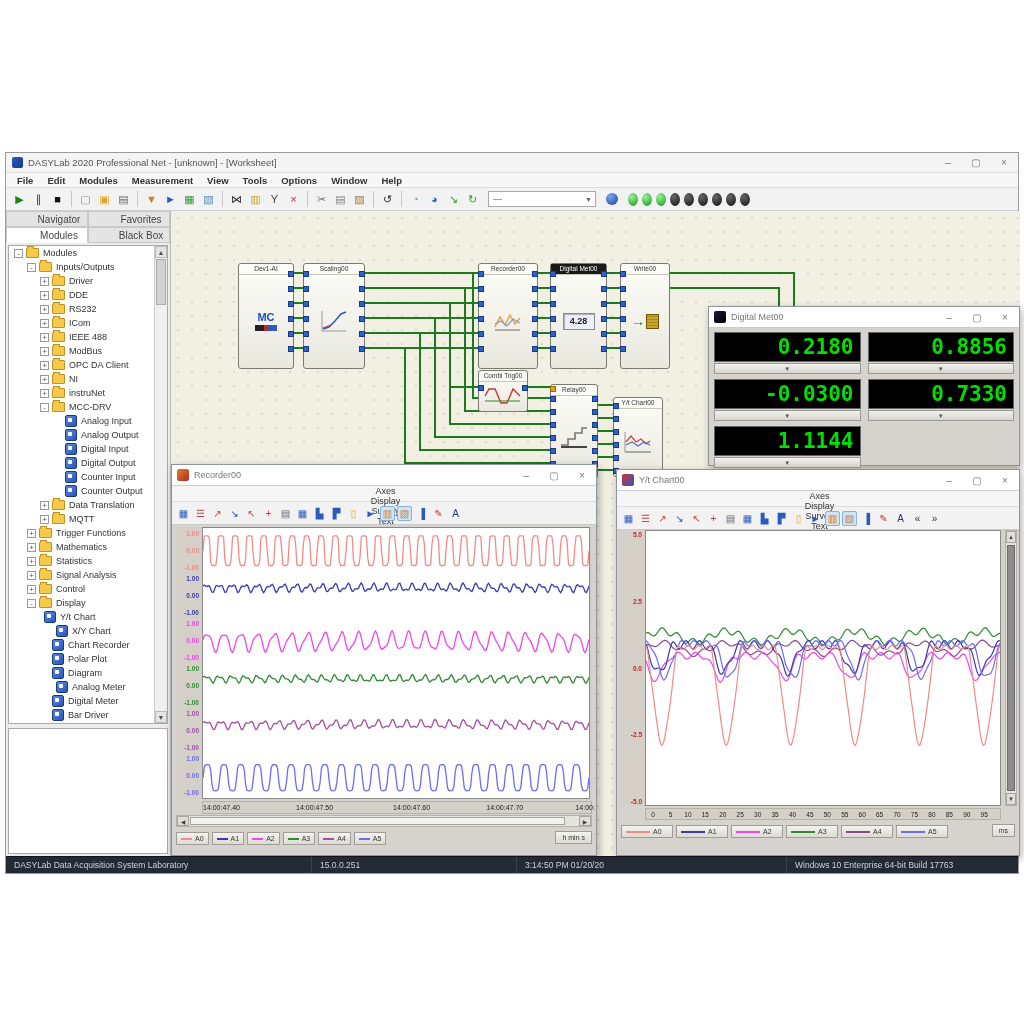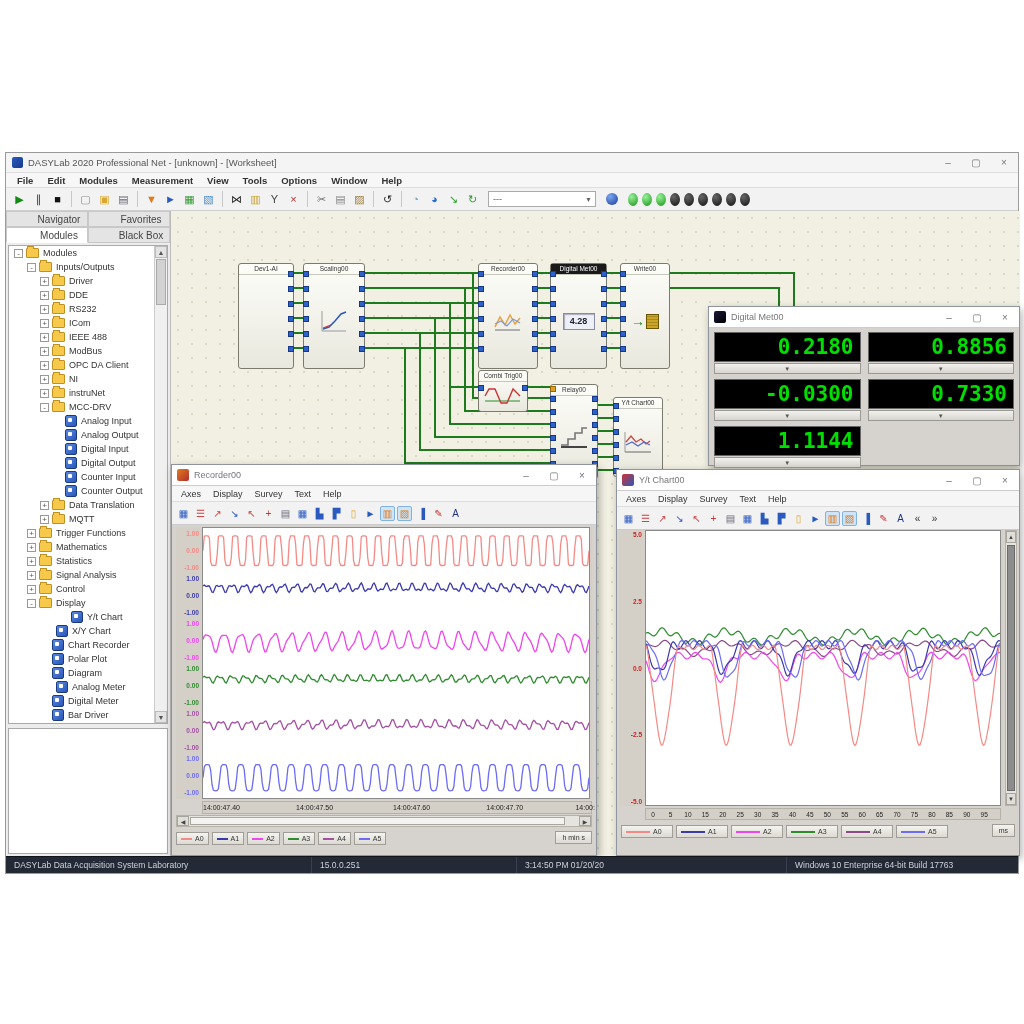--- a/index.html
+++ b/index.html
@@ -49,21 +49,21 @@
   .blocktitle{height:10px;font-size:6.5px;color:#333;text-align:center;line-height:10px;border-bottom:1px solid #c8c7bb;overflow:hidden;white-space:nowrap;}
   .blocktitle.sel{background:#1a1a1a;color:#fff;}
   .port{position:absolute;width:6px;height:6px;background:#2f62c8;border:1px solid #16388a;box-sizing:border-box;}
   .port.ctl{background:#e0a020;border-color:#9a6a00;}
   .blockicon{position:absolute;left:0;right:0;top:12px;bottom:2px;display:flex;align-items:center;justify-content:center;flex-direction:column;}
   
   .fwin{position:absolute;background:#d6d3ce;border:1px solid #8f959c;box-shadow:2px 3px 8px rgba(0,0,0,.3);box-sizing:border-box;}
   .fwtitle{height:20px;background:#fff;border-bottom:1px solid #ccc;display:flex;align-items:center;}
   .fwicon{width:12px;height:12px;margin:0 5px;border-radius:2px;flex:none;}
   .fwname{font-size:9px;color:#777;}
-  .cwmenu{height:15px;background:#f6f6f6;border-bottom:1px solid #ddd;display:flex;align-items:center;padding-left:3px;}
+  .cwmenu{height:15px;background:#f6f6f6;border-bottom:1px solid #ddd;display:flex;align-items:center;padding-left:3px;flex-direction:column;}
   .cwmenu .menuitem{font-size:9px;padding:0 6px;}
   .cwtools{height:22px;background:#f2f2f2;border-bottom:1px solid #ccc;display:flex;align-items:center;padding-left:3px;}
   .cwtools .tbicon{width:15px;height:15px;font-size:10px;}
   .tbicon.hl{background:#cfe4f7;border:1px solid #7fb2e5;box-sizing:border-box;}
   
   .metergrid{position:absolute;left:5px;top:25px;right:5px;display:grid;grid-template-columns:1fr 1fr;column-gap:7px;row-gap:5px;}
   .lcd{height:30px;background:#000;border:1px solid #666;display:flex;align-items:center;justify-content:flex-end;padding-right:6px;font-family:"DejaVu Sans Mono",monospace;font-weight:bold;font-size:21px;box-sizing:border-box;}
   .meterbtn{height:11px;margin-top:1px;background:linear-gradient(180deg,#f2f1ee,#d8d5cf);border:1px solid #9a9a94;font-size:6px;color:#555;text-align:center;line-height:10px;box-sizing:border-box;}
   
   .bandwrap{position:absolute;background:#d4d0c8;}
@@ -294,21 +294,21 @@
             <div class="treerow" style="padding-left: 18px;">
               <span class="expbox">+</span>
               <span class="fold"></span>
               <span>Control</span>
             </div>
             <div class="treerow" style="padding-left: 18px;">
               <span class="expbox">-</span>
               <span class="fold"></span>
               <span>Display</span>
             </div>
-            <div class="treerow" style="padding-left: 23px; margin-left: 27px;">
+            <div class="treerow" style="padding-left: 23px;">
               <span class="expspace"></span>
               <span class="modic"></span>
               <span>Y/t Chart</span>
             </div>
             <div class="treerow" style="padding-left: 29px; margin-left: 6px;">
               <span class="expspace"></span>
               <span class="modic"></span>
               <span>X/Y Chart</span>
             </div>
             <div class="treerow" style="padding-left: 31px;">
@@ -405,20 +405,24 @@
         <div class="wire" style="left: 427px; top: 245px; width: 15px; height: 2px; background: rgb(29, 122, 29);"></div>
         <div class="wire" style="left: 427px; top: 258px; width: 15px; height: 2px; background: rgb(29, 122, 29);"></div>
         <div class="block" style="left: 67px; top: 52px; width: 56px; height: 106px;">
           <div class="blocktitle">Dev1-AI</div>
           <span class="port" style="right: -1px; top: 7px;"></span>
           <span class="port" style="right: -1px; top: 22px;"></span>
           <span class="port" style="right: -1px; top: 37px;"></span>
           <span class="port" style="right: -1px; top: 52px;"></span>
           <span class="port" style="right: -1px; top: 67px;"></span>
           <span class="port" style="right: -1px; top: 82px;"></span>
+          <div class="blockicon">
+            <div style="font-weight: bold; font-size: 11px; color: rgb(26, 79, 208);">MC</div>
+            <div style="width: 22px; height: 6px; margin-top: 2px; background: linear-gradient(90deg, rgb(34, 34, 34) 40%, rgb(204, 34, 34) 40%, rgb(204, 34, 34) 60%, rgb(42, 90, 192) 60%);"></div>
+          </div>
         </div>
         <div class="block" style="left: 132px; top: 52px; width: 62px; height: 106px;">
           <div class="blocktitle">Scaling00</div>
           <span class="port" style="left: -1px; top: 7px;"></span>
           <span class="port" style="left: -1px; top: 22px;"></span>
           <span class="port" style="left: -1px; top: 37px;"></span>
           <span class="port" style="left: -1px; top: 52px;"></span>
           <span class="port" style="left: -1px; top: 67px;"></span>
           <span class="port" style="left: -1px; top: 82px;"></span>
           <span class="port" style="right: -1px; top: 7px;"></span>

